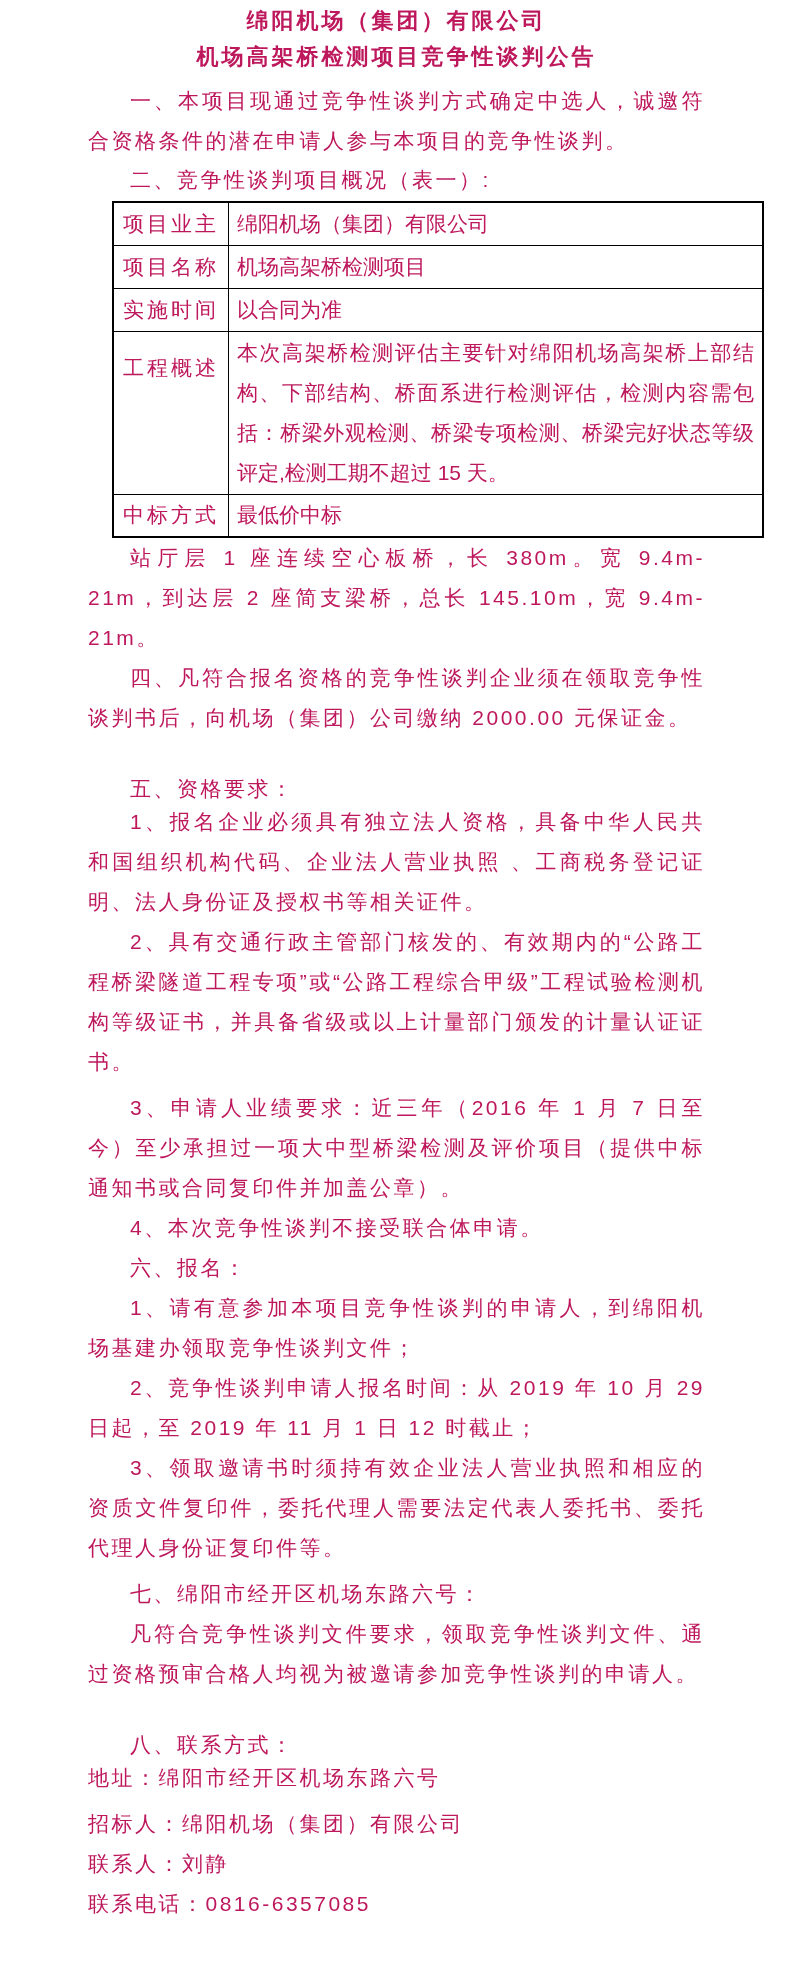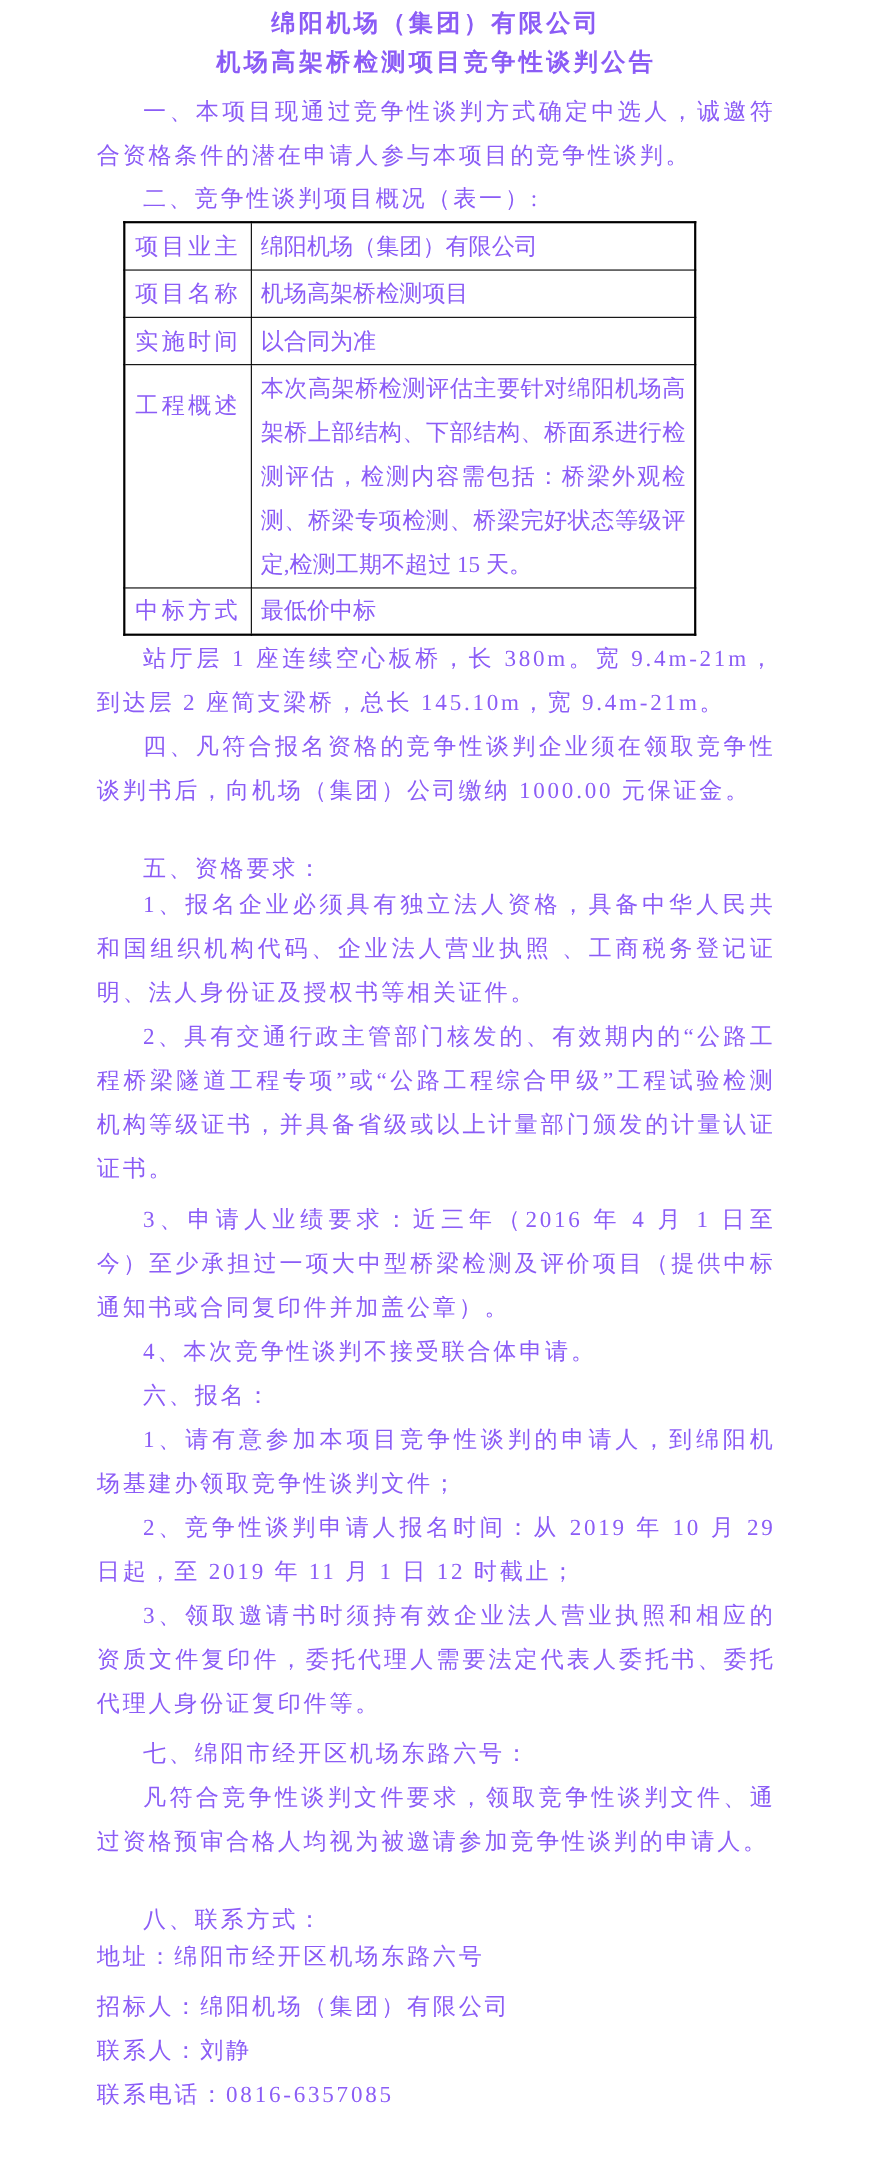--- a/index.html
+++ b/index.html
@@ -1,23 +1,23 @@
 <!DOCTYPE html>
 <html><head>
 <meta charset="utf-8">
 <style>
   * { box-sizing: border-box; }
   html, body { margin: 0; padding: 0; background: #ffffff; }
   .page {
     width: 793px;
     height: 1981px;
     padding: 3px 88px 0 88px;
-    font-family: Liberation Serif, serif;
+    font-family: Liberation Sans, sans-serif;
     font-size: 21px;
-    color: #8b5cf6;
+    color: #be185d;
     letter-spacing: 2.5px;
     overflow: hidden;
     background: #ffffff;
   }
   .title, .subtitle {
     text-align: center;
     font-weight: 700;
     font-size: 22px;
     line-height: 36px;
     letter-spacing: 3px;
@@ -30,21 +30,21 @@
     line-height: 40px;
   }
   .para.noindent { text-indent: 0; }
   .heading-lg { line-height: 38px; }
   .tight { line-height: 26px; margin-top: 38px; }
   .mt4 { margin-top: 0; }
   .mt6 { margin-top: 6px; }
   .mt8 { margin-top: 8px; }
   table.overview {
     border-collapse: collapse;
-    width: 521px;
+    width: 652px;
     margin: 2px 0 0 24px;
     border: 2px solid #000;
   }
   .overview td {
     border: 1px solid #000;
     vertical-align: middle;
     padding: 0 8px;
   }
   .overview td.lbl {
     width: 114px;
@@ -91,26 +91,26 @@
         <td class="val">本次高架桥检测评估主要针对绵阳机场高架桥上部结构、下部结构、桥面系进行检测评估，检测内容需包括：桥梁外观检测、桥梁专项检测、桥梁完好状态等级评定,检测工期不超过 15 天。</td>
       </tr>
       <tr class="single">
         <td class="lbl">中标方式</td>
         <td class="val">最低价中标</td>
       </tr>
     </tbody>
   </table>
 
   <p class="para">站厅层 1 座连续空心板桥，长 380m。宽 9.4m-21m，到达层 2 座简支梁桥，总长 145.10m，宽 9.4m-21m。</p>
-  <p class="para">四、凡符合报名资格的竞争性谈判企业须在领取竞争性谈判书后，向机场（集团）公司缴纳 1000.00 元保证金。</p>
+  <p class="para">四、凡符合报名资格的竞争性谈判企业须在领取竞争性谈判书后，向机场（集团）公司缴纳 2000.00 元保证金。</p>
 
   <p class="para tight">五、资格要求：</p>
   <p class="para">1、报名企业必须具有独立法人资格，具备中华人民共和国组织机构代码、企业法人营业执照 、工商税务登记证明、法人身份证及授权书等相关证件。</p>
   <p class="para">2、具有交通行政主管部门核发的、有效期内的“公路工程桥梁隧道工程专项”或“公路工程综合甲级”工程试验检测机构等级证书，并具备省级或以上计量部门颁发的计量认证证书。</p>
-  <p class="para mt6">3、申请人业绩要求：近三年（2016 年 4 月 1 日至今）至少承担过一项大中型桥梁检测及评价项目（提供中标通知书或合同复印件并加盖公章）。</p>
+  <p class="para mt6">3、申请人业绩要求：近三年（2016 年 1 月 7 日至今）至少承担过一项大中型桥梁检测及评价项目（提供中标通知书或合同复印件并加盖公章）。</p>
   <p class="para">4、本次竞争性谈判不接受联合体申请。</p>
 
   <p class="para mt4">六、报名：</p>
   <p class="para">1、请有意参加本项目竞争性谈判的申请人，到绵阳机场基建办领取竞争性谈判文件；</p>
   <p class="para">2、竞争性谈判申请人报名时间：从 2019 年 10 月 29 日起，至 2019 年 11 月 1 日 12 时截止；</p>
   <p class="para">3、领取邀请书时须持有效企业法人营业执照和相应的资质文件复印件，委托代理人需要法定代表人委托书、委托代理人身份证复印件等。</p>
 
   <p class="para mt6">七、绵阳市经开区机场东路六号：</p>
   <p class="para">凡符合竞争性谈判文件要求，领取竞争性谈判文件、通过资格预审合格人均视为被邀请参加竞争性谈判的申请人。</p>
 

